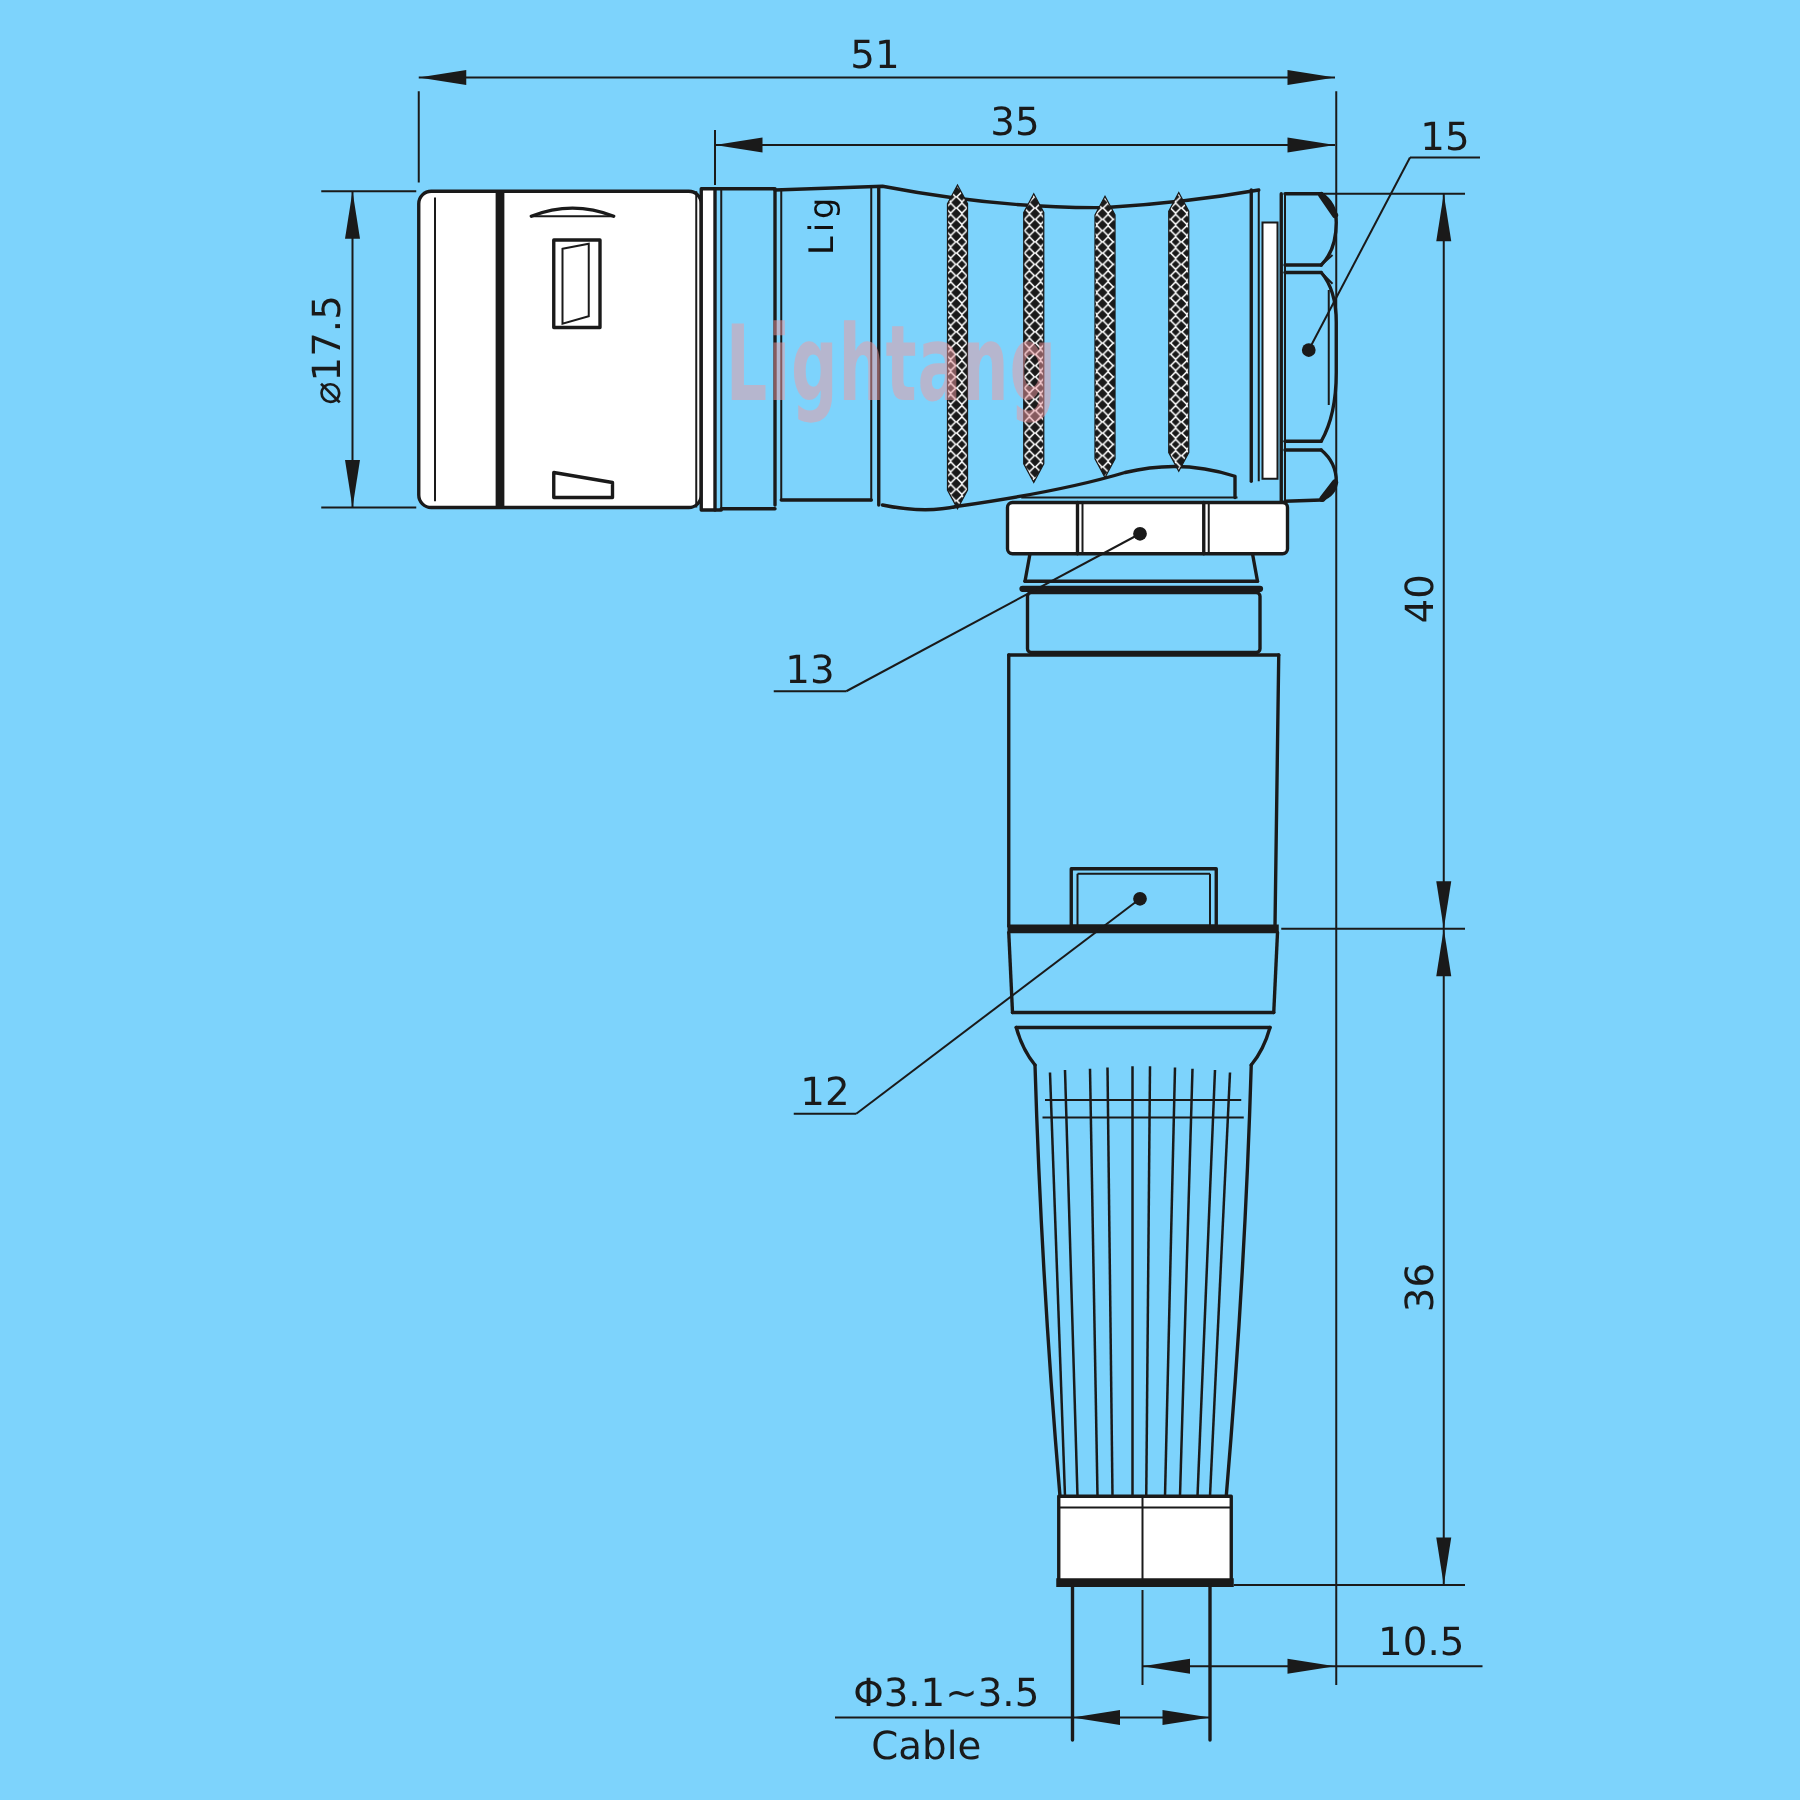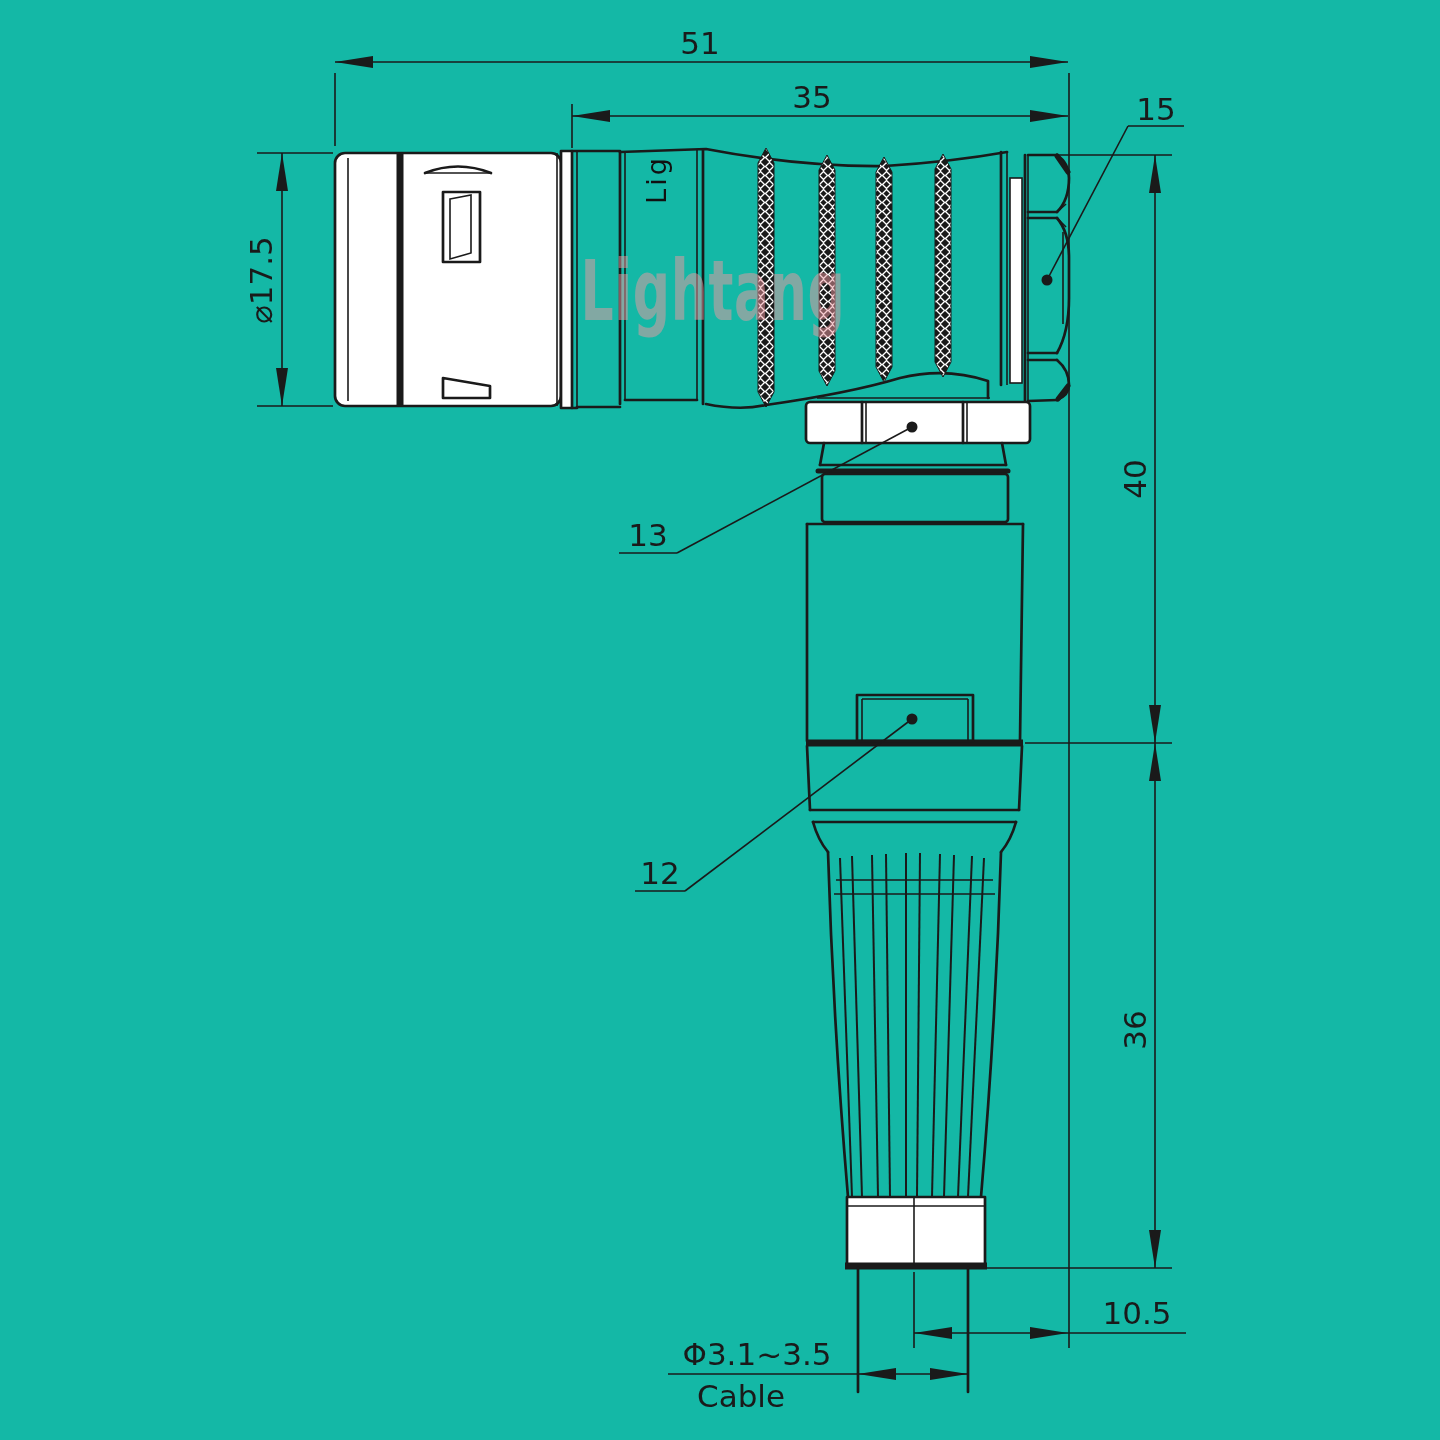--- a/index.html
+++ b/index.html
@@ -1,16 +1,16 @@
 <!DOCTYPE html>
 <html><head>
 <meta charset="utf-8">
 <style>
   html,body{margin:0;padding:0;background:#fff;}
-  .canvas{position:relative;width:1440px;height:1440px;background:#14b8a6;overflow:hidden;
+  .canvas{position:relative;width:1440px;height:1440px;background:#7dd3fc;overflow:hidden;
           font-family:"DejaVu Sans","Liberation Sans",sans-serif;}
   svg{display:block;}
   
   .s1{stroke:#1a1a1a;stroke-width:1.6;fill:none;}
   .s2{stroke:#1a1a1a;stroke-width:2.7;fill:none;stroke-linecap:round;stroke-linejoin:round;}
   .s4{stroke:#1a1a1a;stroke-width:5;fill:none;stroke-linecap:round;}
   .s6{stroke:#1a1a1a;stroke-width:7;fill:none;stroke-linecap:butt;}
   .r2{stroke:#1a1a1a;stroke-width:2;fill:none;}
   .dim{stroke:#1a1a1a;stroke-width:1.6;fill:none;}
   .arr{fill:#1a1a1a;stroke:none;}

